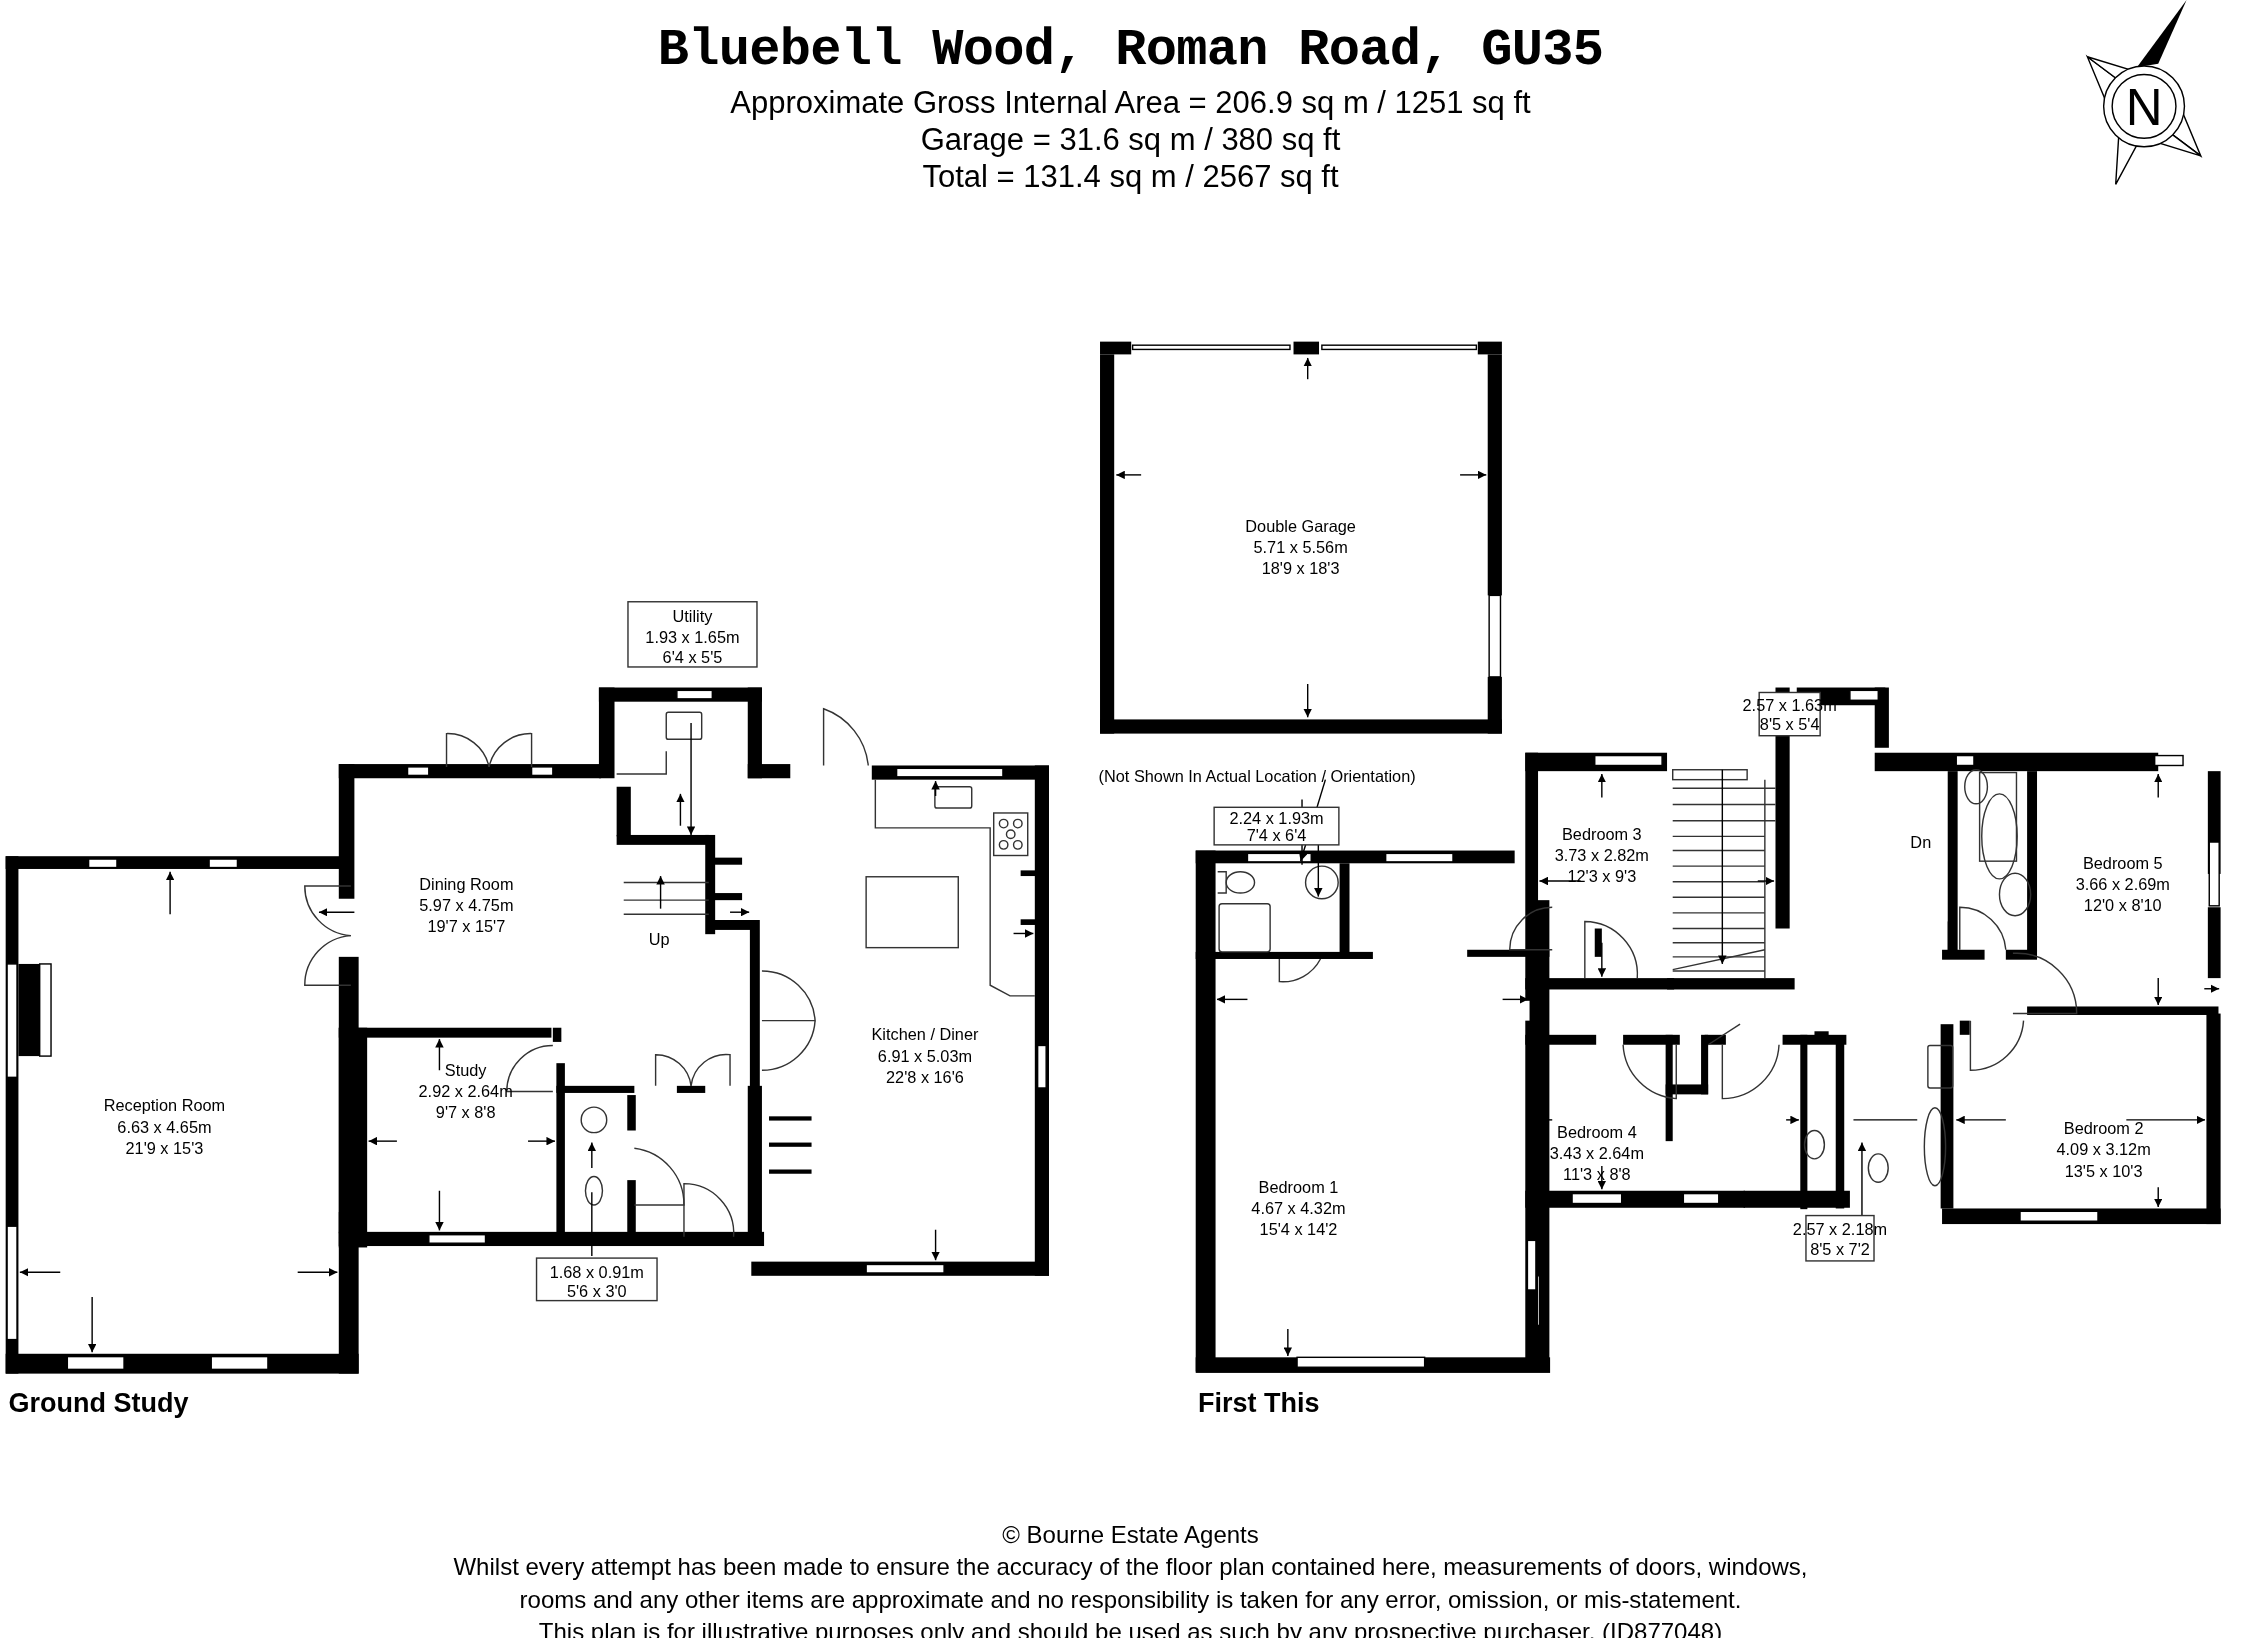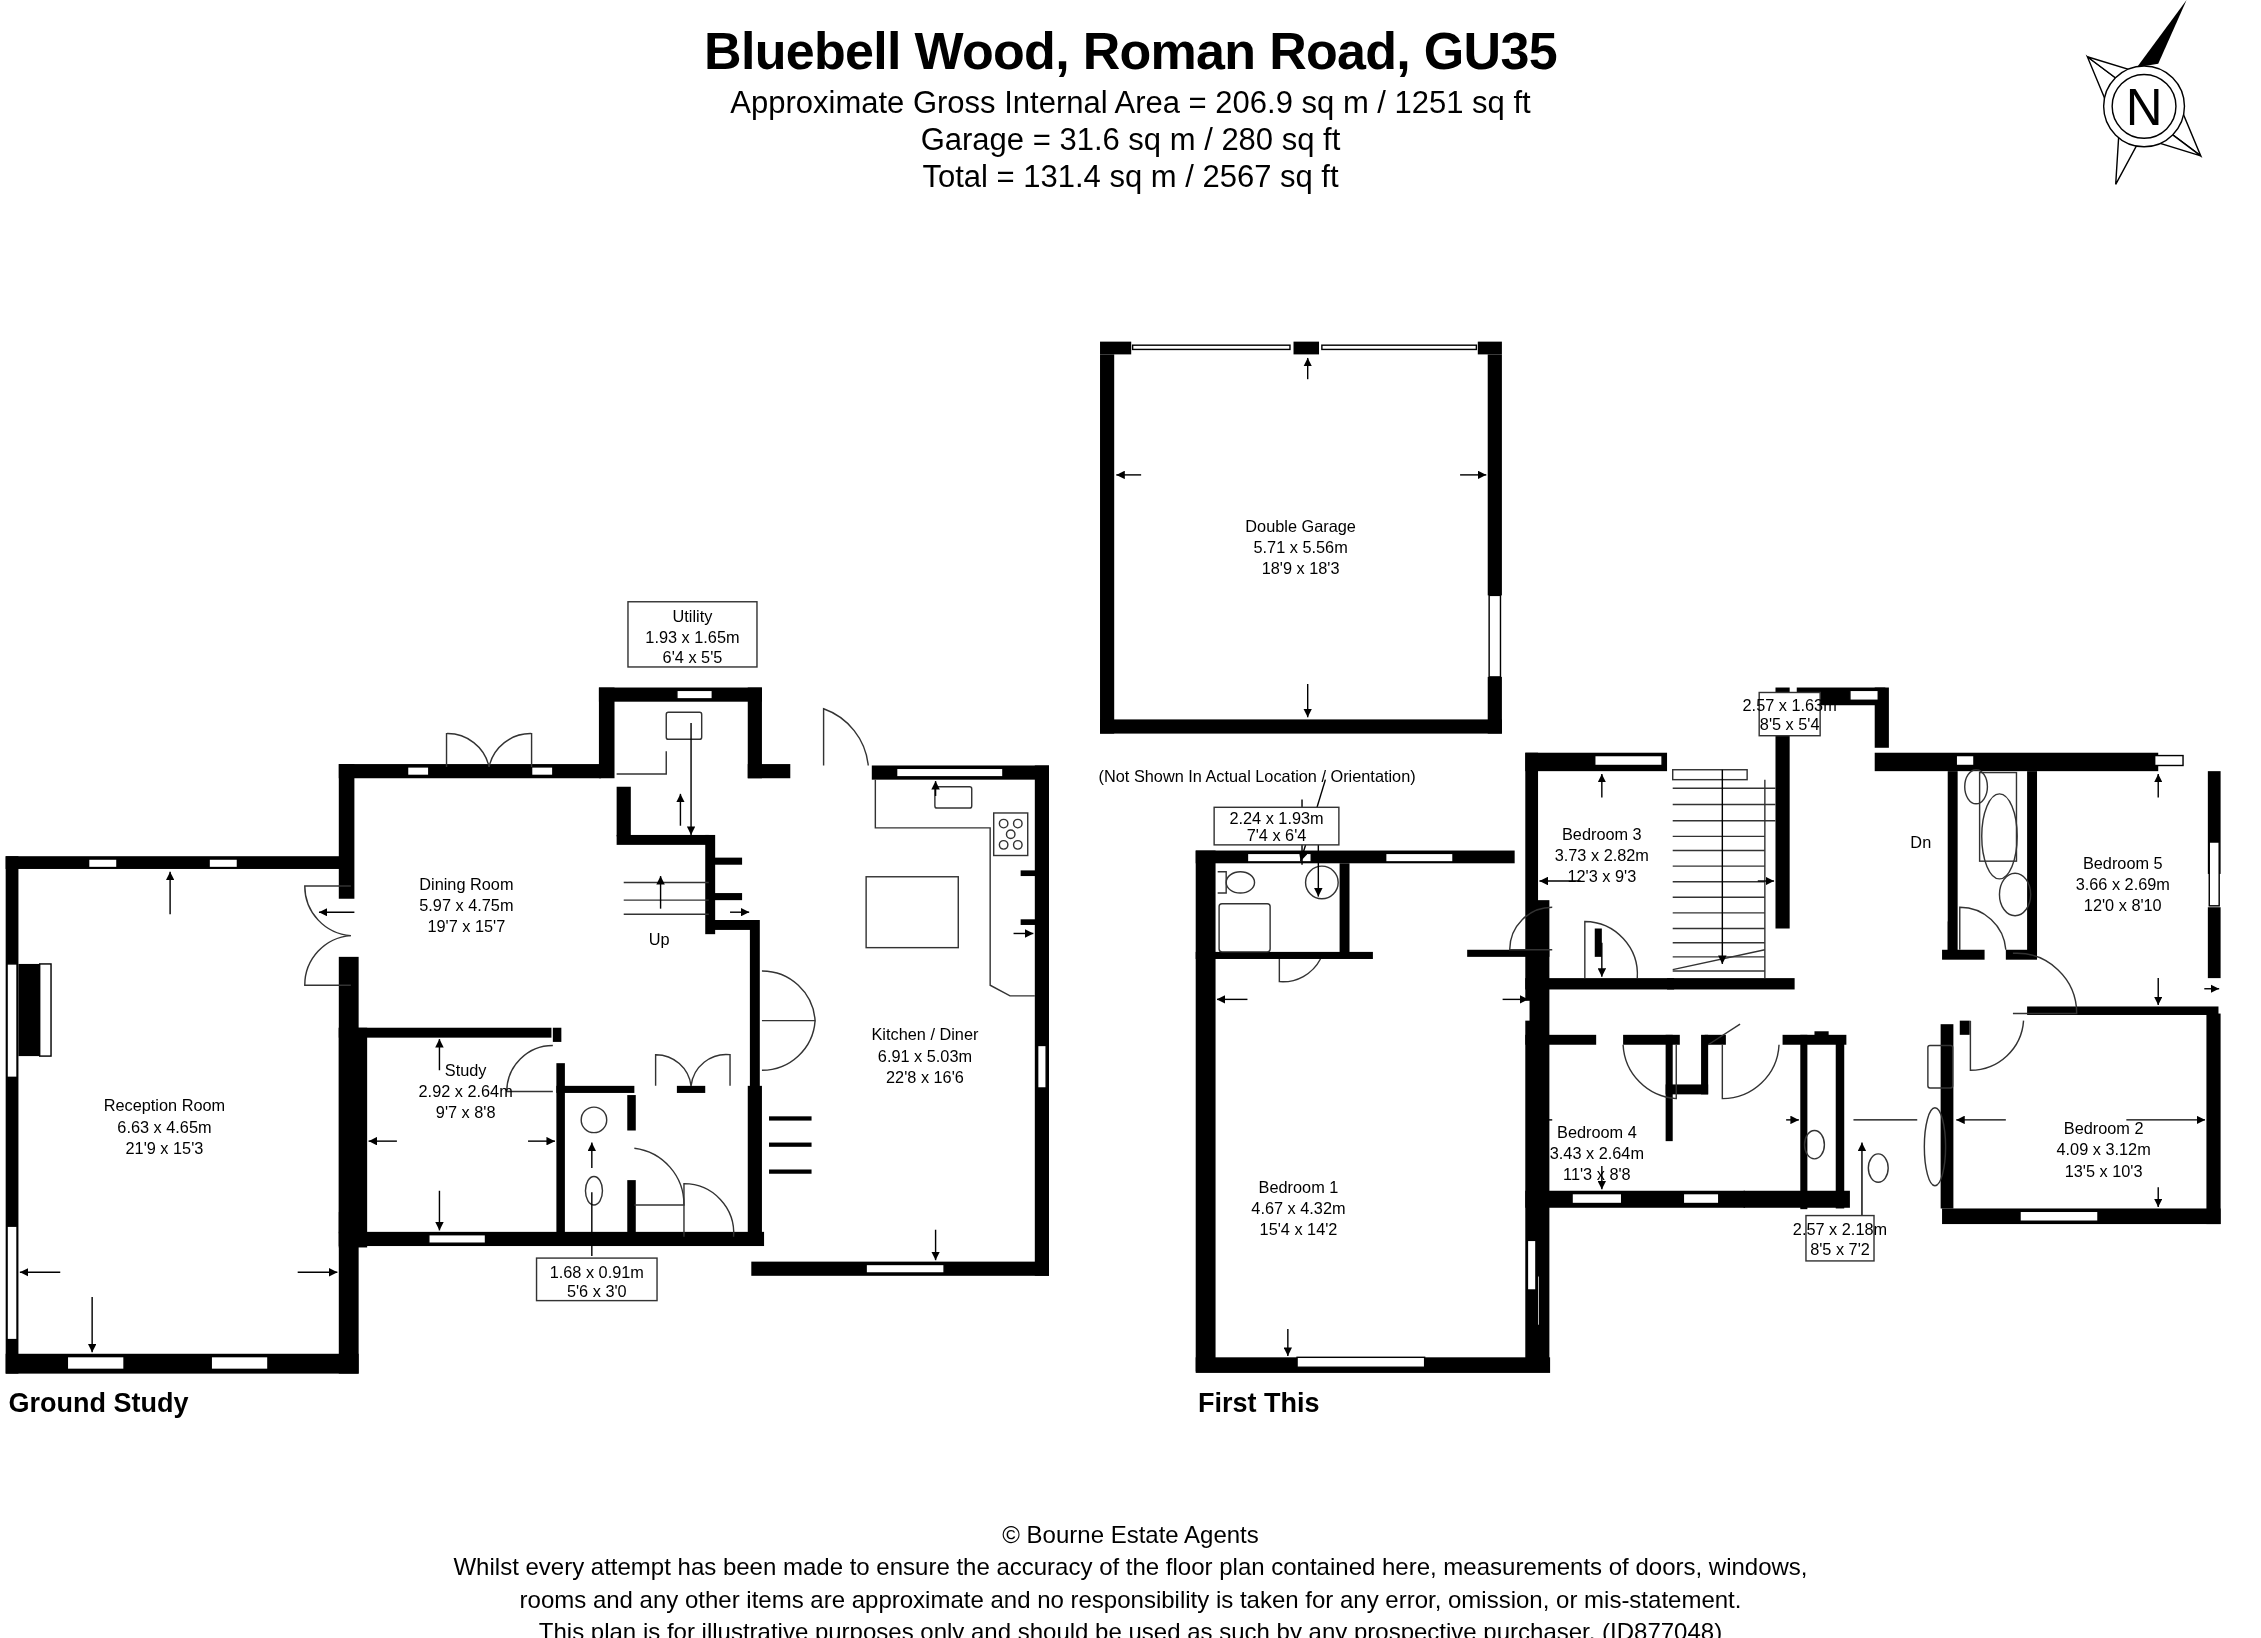--- a/index.html
+++ b/index.html
@@ -1,29 +1,29 @@
 <!DOCTYPE html>
 <html style="font-size:11.3px"><head>
 <meta charset="utf-8">
 <style>
   html, body { margin:0; padding:0; background:#ffffff; }
   body { width:2261px; height:1638px; position:relative; overflow:hidden; font-family:"Liberation Sans", sans-serif; color:#000; }
-  .title { position:absolute; left:0; width:2261px; top:21px; text-align:center; font-weight:bold; font-size:52px; letter-spacing:-0.7px; }
+  .title { position:absolute; left:0; width:2261px; top:21px; text-align:center; font-weight:bold; font-size:52px; letter-spacing:-0.7px;font-family:Liberation Mono, monospace; }
   .sub { position:absolute; left:0; width:2261px; text-align:center; font-size:31px; }
   .floor-label { position:absolute; font-weight:bold; font-size:27px; }
   .footer { position:absolute; left:0; width:2261px; text-align:center; font-size:24px; line-height:33px;margin-top:12px; }
   svg.plan { position:absolute; left:0; top:0; }
   .rl { font-family:"Liberation Sans", sans-serif; font-size:23px; text-anchor:middle; fill:#000; }
 </style>
 </head>
 <body>
 
 <div class="title">Bluebell Wood, Roman Road, GU35</div>
 <div class="sub" style="top:85px">Approximate Gross Internal Area = 206.9 sq m / 1251 sq ft</div>
-<div class="sub" style="top:122px">Garage = 31.6 sq m / 280 sq ft</div>
+<div class="sub" style="top:122px">Garage = 31.6 sq m / 380 sq ft</div>
 <div class="sub" style="top:159px">Total = 131.4 sq m / 2567 sq ft</div>
 
 <svg class="plan" width="2261" height="1638" viewBox="0 0 3190 2311">
   <defs>
     <marker id="ah" viewBox="0 0 10 10" refX="10" refY="5" markerWidth="6" markerHeight="6" orient="auto">
       <path d="M0,0 L10,5 L0,10 z" fill="#000"></path>
     </marker>
   </defs>
 
   <g transform="translate(3025,150)">

